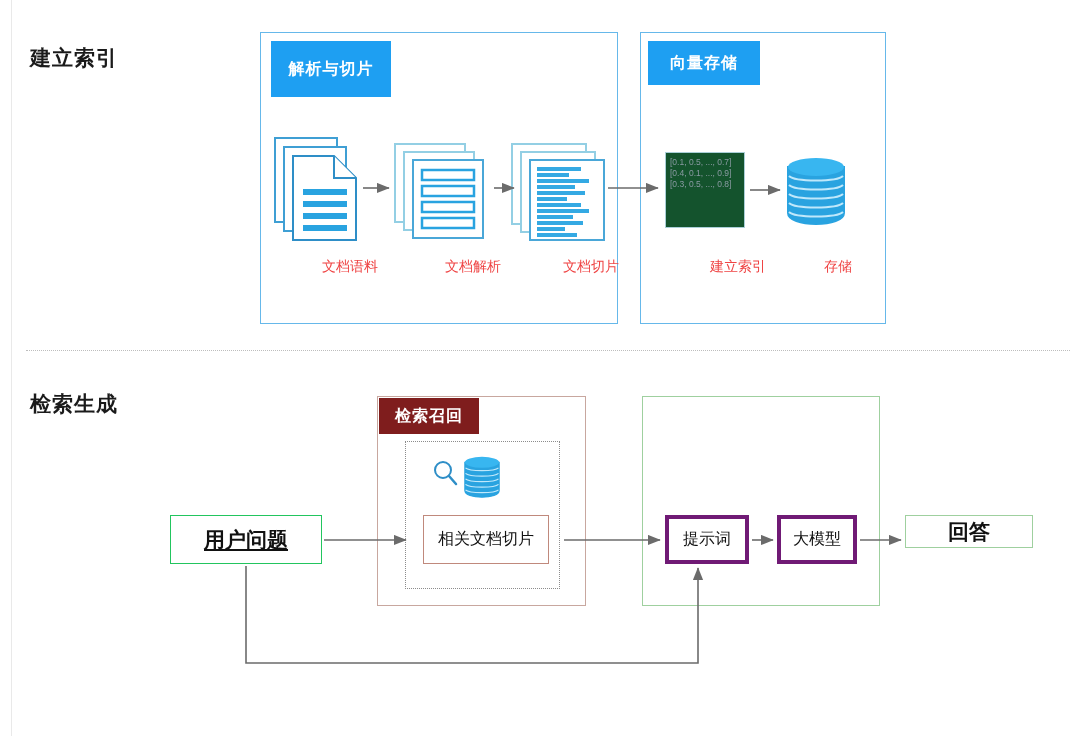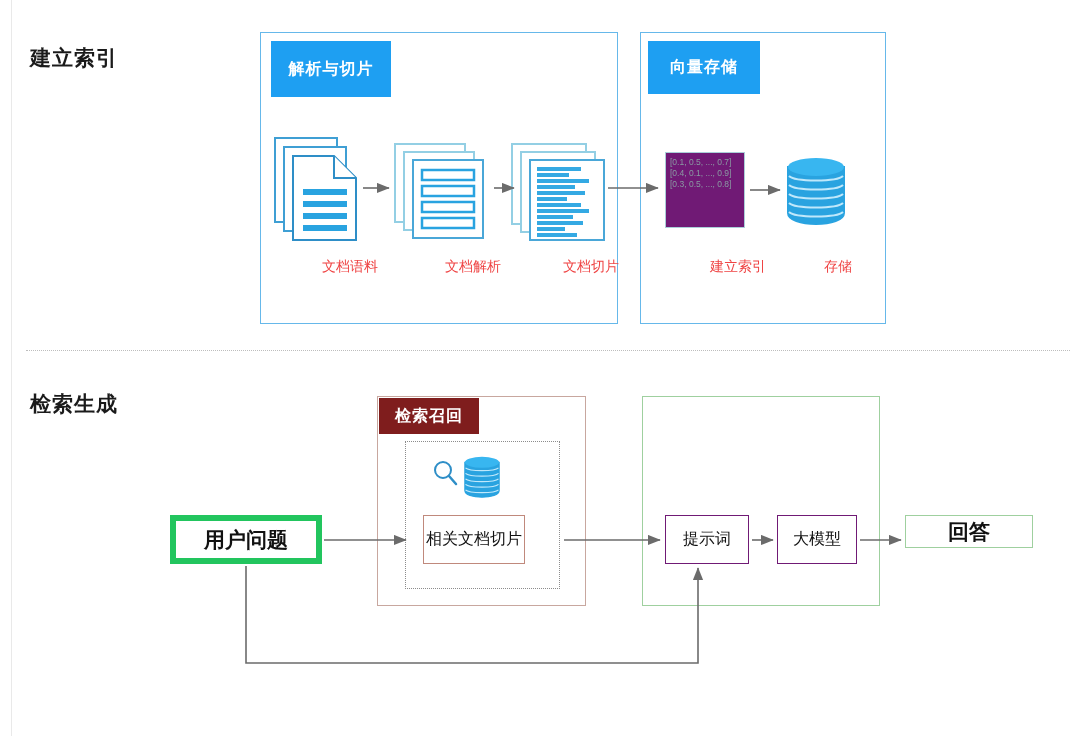--- a/index.html
+++ b/index.html
@@ -59,33 +59,33 @@
     white-space:nowrap;
   }
 
   
   .pbox{
     position:absolute;box-sizing:border-box;
     background:#fff;
     display:flex;align-items:center;justify-content:center;
     white-space:nowrap;
   }
-  .pbox-grey{border:6px solid #22c55e;font-size:21px;font-weight:bold;color:#111;}
+  .pbox-grey{border:1px solid #22c55e;font-size:21px;font-weight:bold;color:#111;text-decoration:underline;}
   .pbox-red{border:1px solid #c0897c;font-size:16px;color:#111;}
-  .pbox-green{border:1px solid #701a75;font-size:16px;color:#111;}
+  .pbox-green{border:4px solid #701a75;font-size:16px;color:#111;}
   .pbox-green-lg{border:1px solid #9fd09f;font-size:21px;font-weight:bold;color:#111;}
 
   .dotted-inner{
     position:absolute;box-sizing:border-box;
     border:1px dotted #8c8c8c;background:transparent;
   }
 
   .vecbox{
     position:absolute;box-sizing:border-box;
-    border:1px solid #aacfd8;background:#701a75;
+    border:1px solid #aacfd8;background:#14532d;
     padding:4px 4px;
   }
   .vecline{
     font-size:8.5px;color:#8a9ba3;
     font-family:"Liberation Sans","DejaVu Sans",sans-serif;
     line-height:11px;white-space:nowrap;
   }
 
   svg.lay{position:absolute;left:0;top:0;width:1080px;height:736px;pointer-events:none;}
   .ico{position:absolute;}
@@ -100,21 +100,21 @@
 
   <div class="section-title" id="title-index">建立索引</div>
   <div class="section-title" id="title-retrieval">检索生成</div>
 
   <div class="divider"></div>
 
   <div class="panel panel-blue" style="left:252px;top:32px;width:358px;height:292px;"></div>
   <div class="tag tag-blue" style="left:263px;top:41px;width:120px;height:56px;">解析与切片</div>
 
   <div class="panel panel-blue" style="left:632px;top:32px;width:246px;height:292px;"></div>
-  <div class="tag tag-blue" style="left:640px;top:41px;width:112px;height:53px;">向量存储</div>
+  <div class="tag tag-blue" style="left:640px;top:41px;width:112px;height:44px;">向量存储</div>
 
   <div class="panel panel-red" style="left:369px;top:396px;width:209px;height:210px;"></div>
   <div class="tag tag-red" style="left:371px;top:398px;width:100px;height:36px;">检索召回</div>
 
   <div class="panel panel-green" style="left:634px;top:396px;width:238px;height:210px;"></div>
 
   <div class="dotted-inner" style="left:397px;top:441px;width:155px;height:148px;"></div>
 
   <div class="vecbox" style="left:657px;top:152px;width:80px;height:76px;">
     <div class="vecline">[0.1, 0.5, ..., 0.7]</div>
@@ -197,21 +197,21 @@
   </svg>
 
   <div class="caption" style="left:250px;top:258px;width:120px;">文档语料</div>
   <div class="caption" style="left:373px;top:258px;width:120px;">文档解析</div>
   <div class="caption" style="left:491px;top:258px;width:120px;">文档切片</div>
   <div class="caption" style="left:634px;top:258px;width:124px;">建立索引</div>
   <div class="caption" style="left:772px;top:258px;width:72px;">存储</div>
 
   <div class="pbox pbox-grey" style="left:162px;top:515px;width:152px;height:49px;">用户问题</div>
 
-  <div class="pbox pbox-red" style="left:415px;top:515px;width:102px;height:49px;">相关文档切片</div>
+  <div class="pbox pbox-red" style="left:415px;top:515px;width:126px;height:49px;">相关文档切片</div>
 
   <div class="pbox pbox-green" style="left:657px;top:515px;width:84px;height:49px;">提示词</div>
 
   <div class="pbox pbox-green" style="left:769px;top:515px;width:80px;height:49px;">大模型</div>
 
   <div class="pbox pbox-green-lg" style="left:897px;top:515px;width:128px;height:33px;">回答</div>
 
   <svg class="lay">
     <defs>
       <marker id="ah" markerWidth="9" markerHeight="9" refX="7.5" refY="3.2" orient="auto" markerUnits="strokeWidth">

